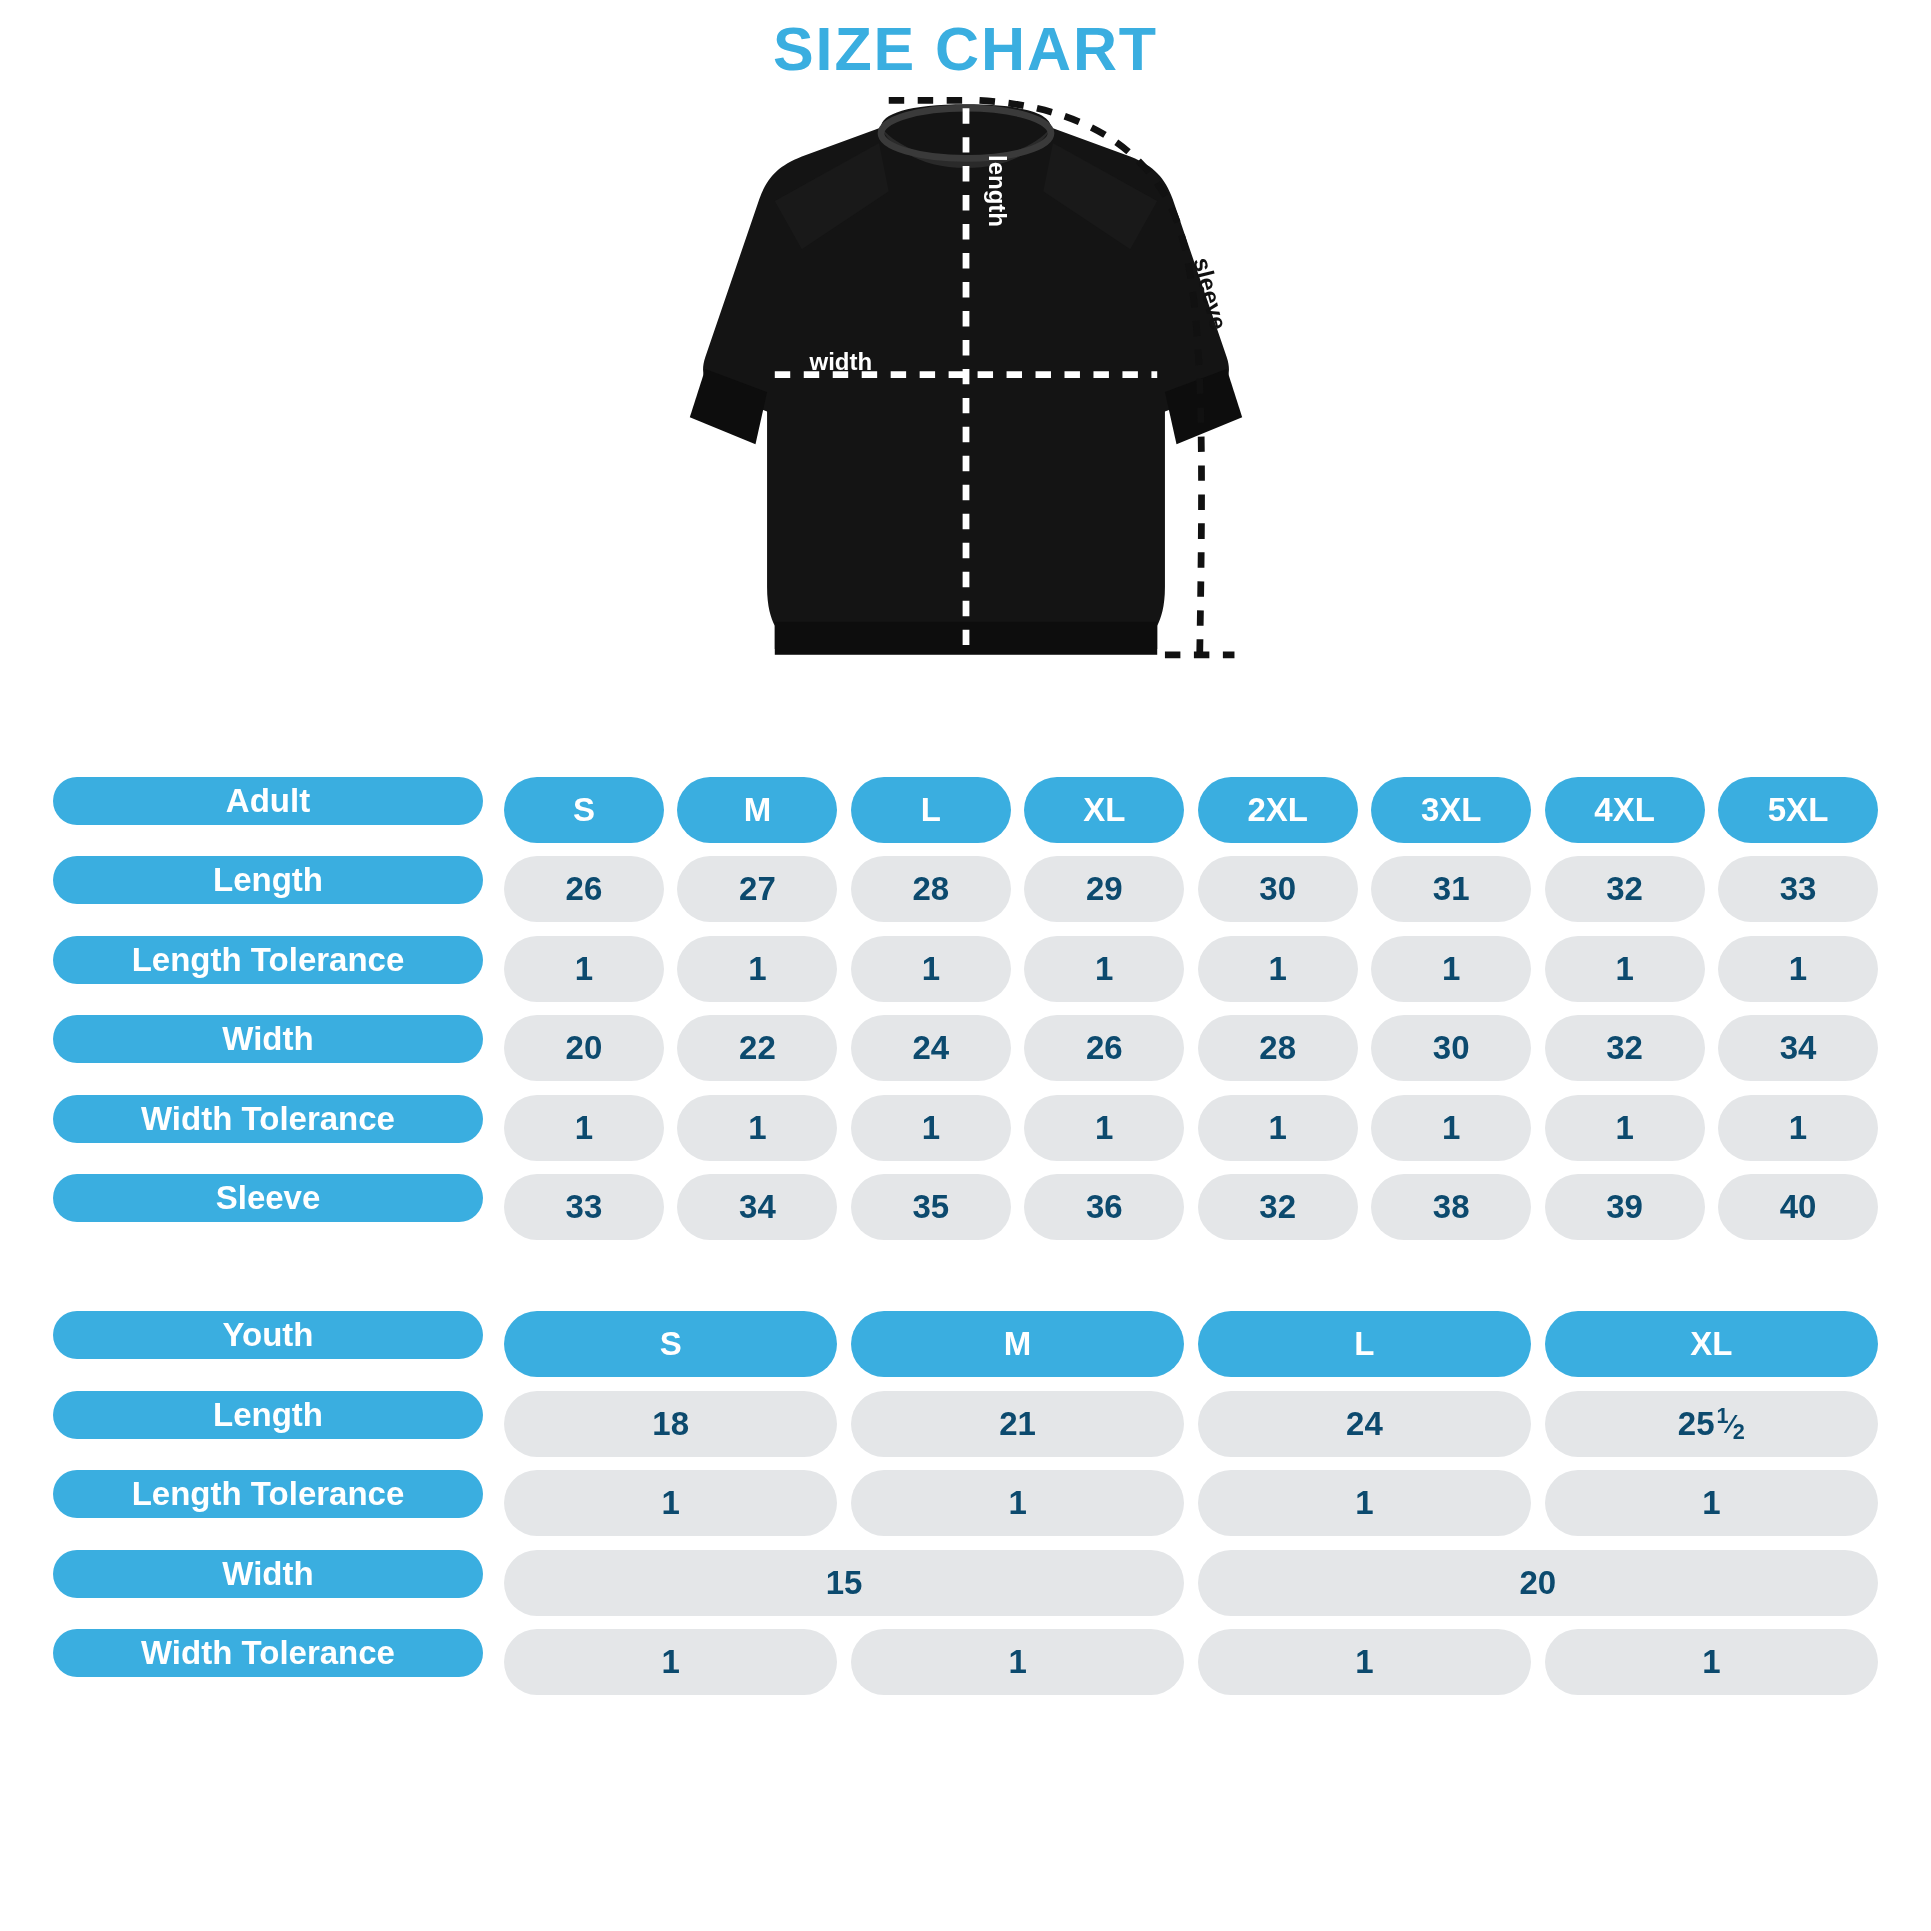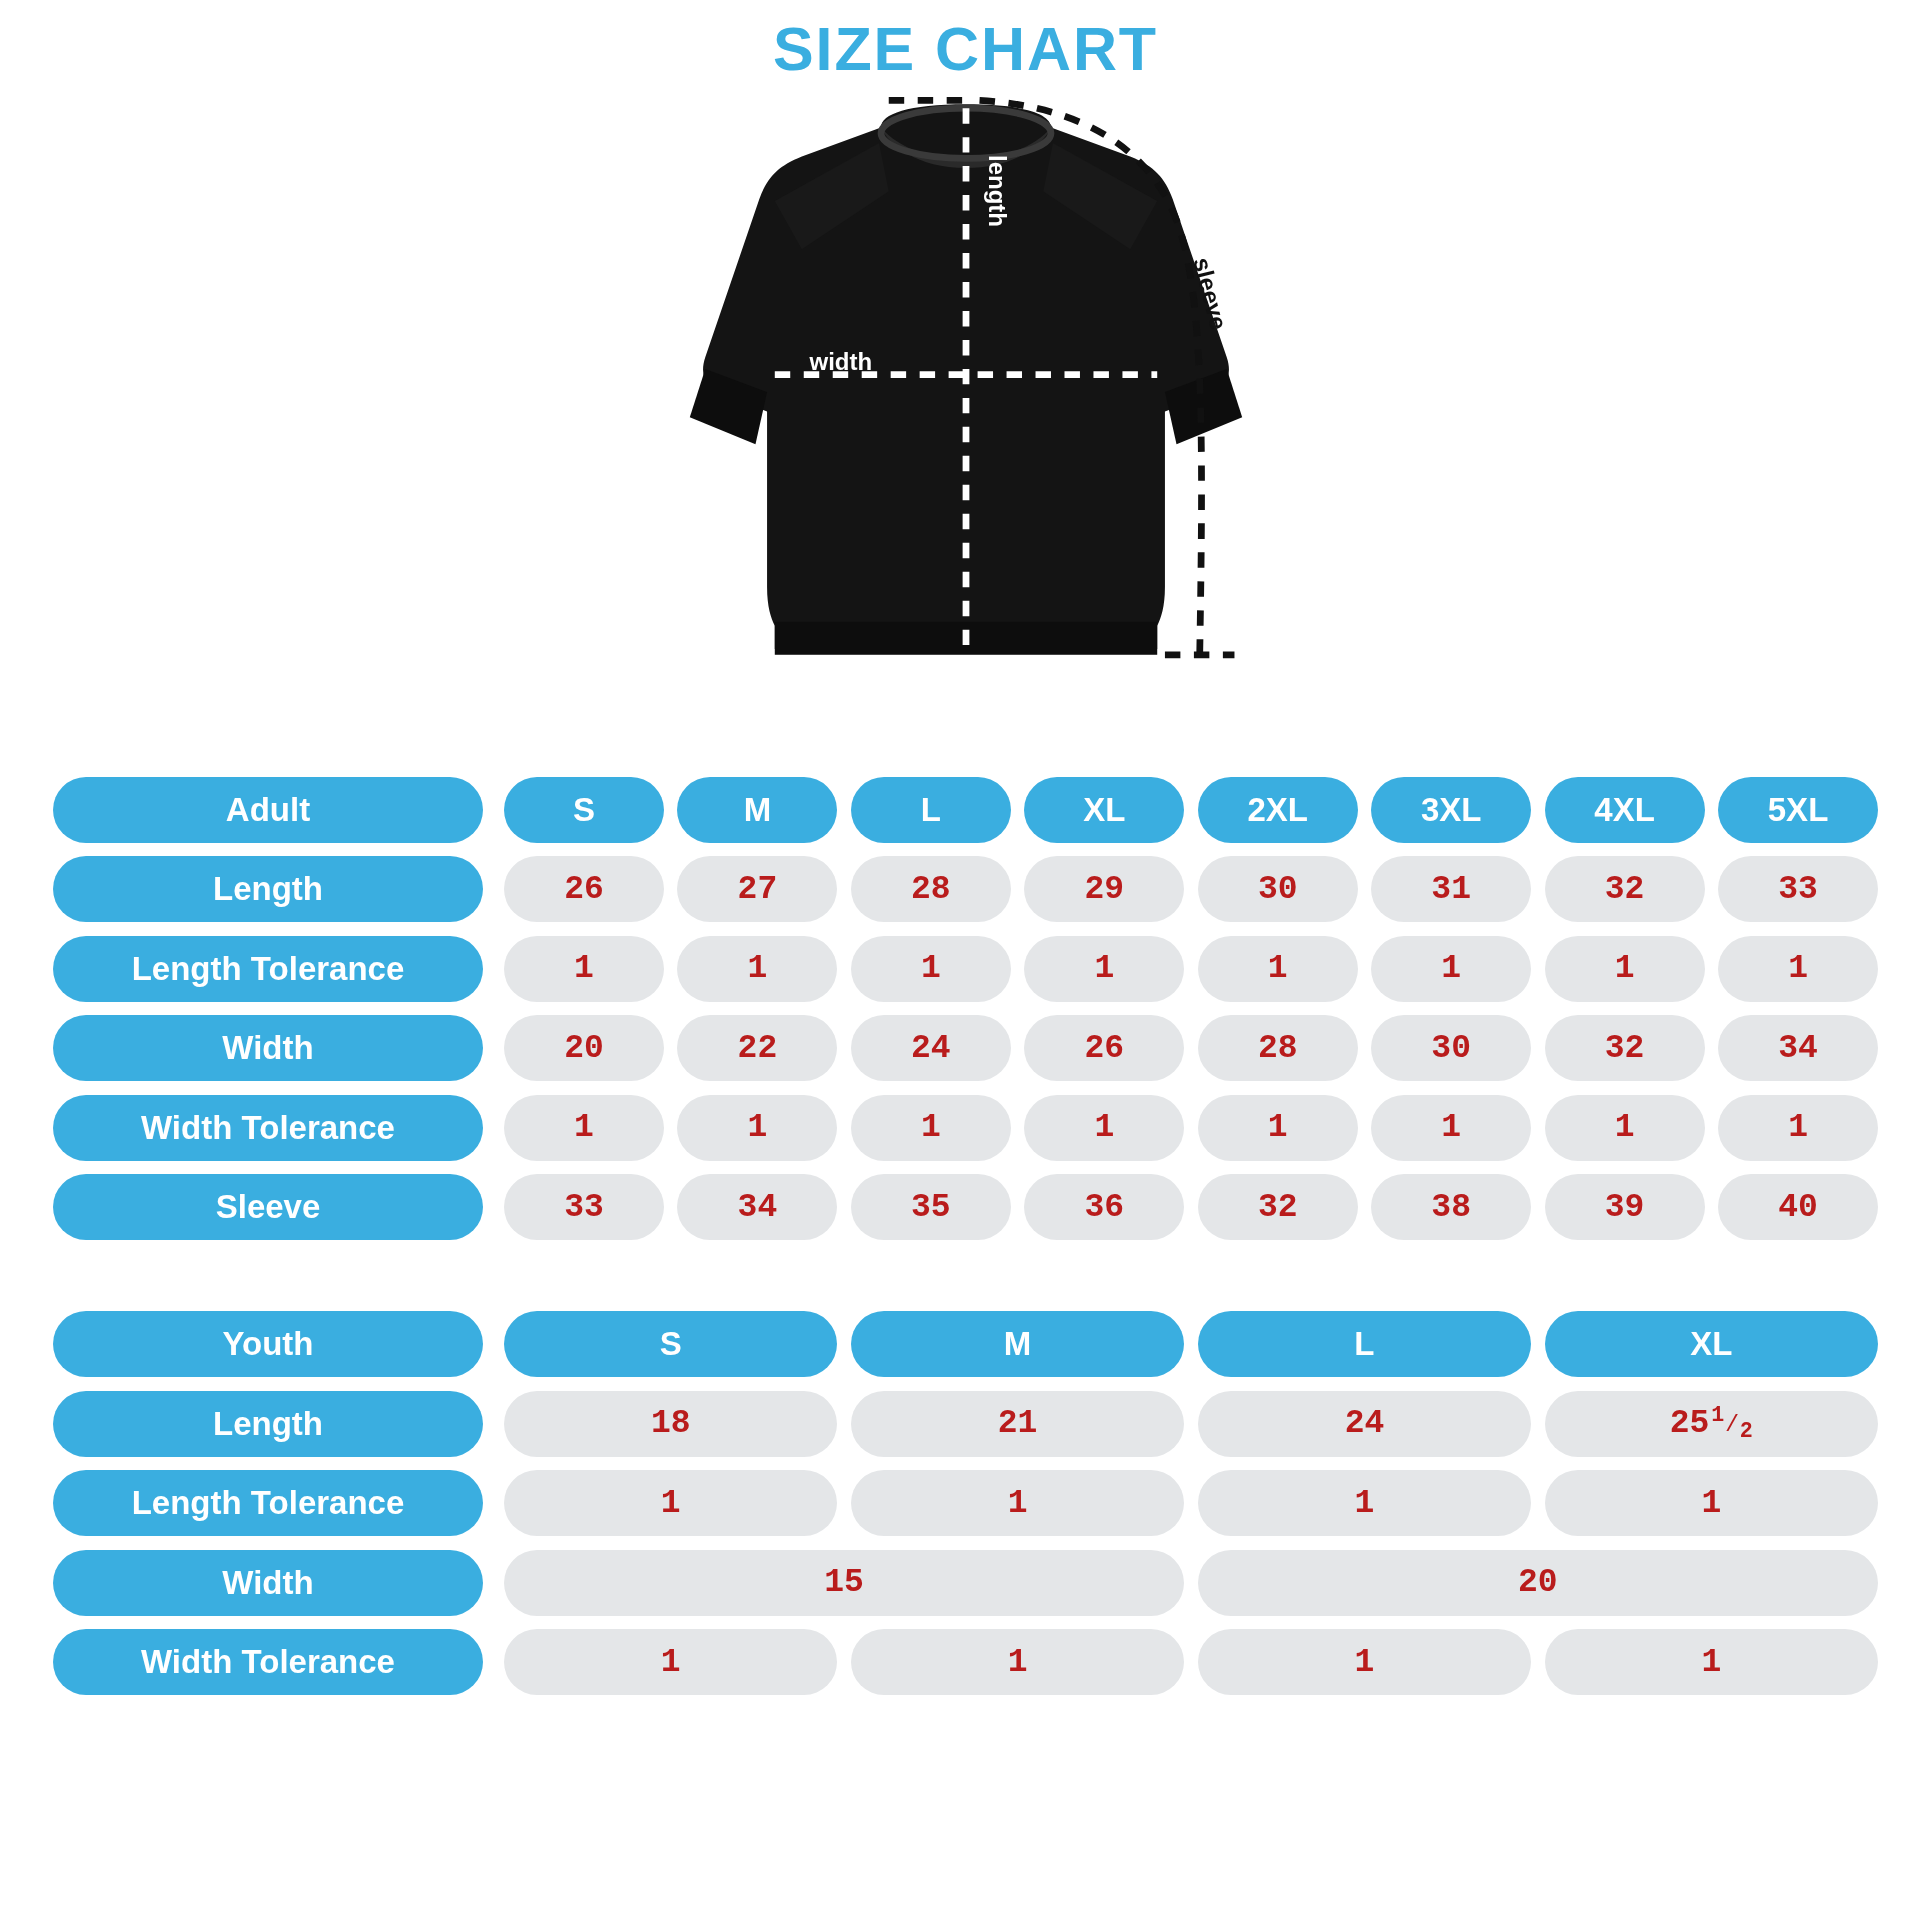--- a/index.html
+++ b/index.html
@@ -59,21 +59,21 @@
     width: 430px;
     flex: 0 0 430px;
     background: #3aaee0;
     color: #ffffff;
     border-radius: 33px;
     font-size: 33px;
     font-weight: 700;
     display: flex;
     align-items: center;
     justify-content: center;
-    height: 66px;
+    height: 48px;
     box-sizing: border-box;
   }
   .cells {
     display: flex;
     flex: 1 1 auto;
     margin-left: 21px;
   }
   .cell {
     flex: 1 1 0;
     margin-right: 13.5px;
@@ -86,22 +86,21 @@
     font-weight: 700;
     box-sizing: border-box;
   }
   .cell:last-child { margin-right: 0; }
   .cell.head {
     background: #3aaee0;
     color: #ffffff;
   }
   .cell.val {
     background: #e4e6e8;
-    color: #b91c1c;
-    font-family: Liberation Mono, monospace;
+    color: #0c4a6e;
   }
   .frac-wrap {
     display: inline-block;
     margin-left: 1.9px;
     font-size: 26px;
   }
   .spacer { height: 42px; }
   
   .meas-label {
     position: absolute;

